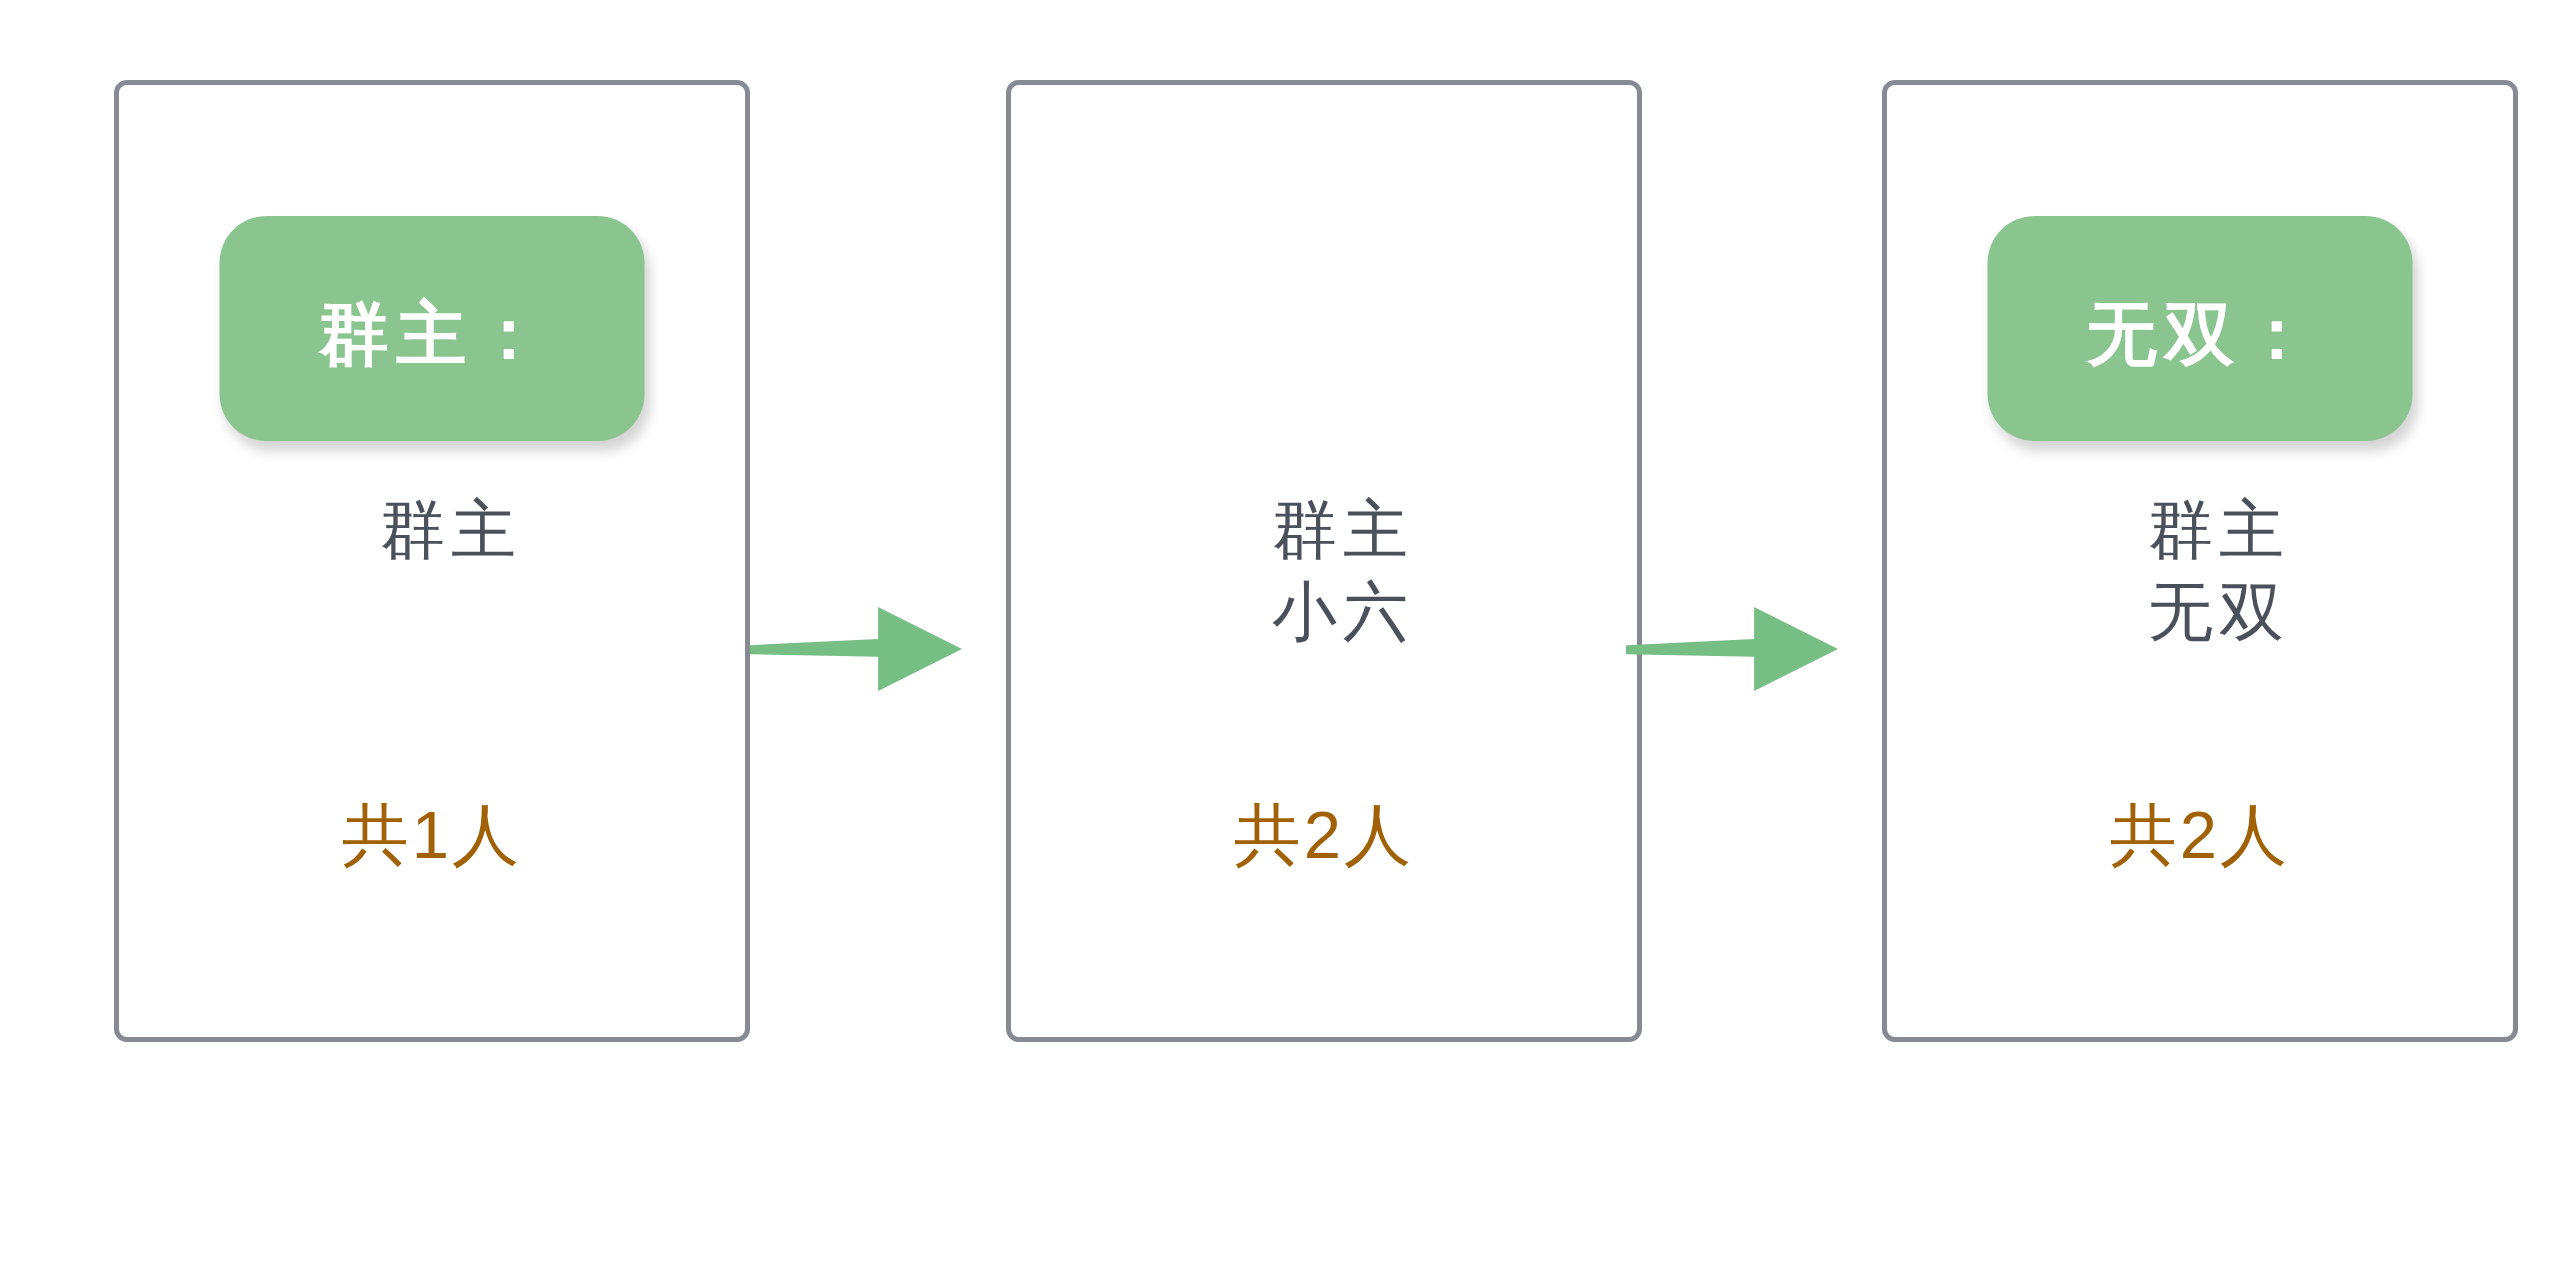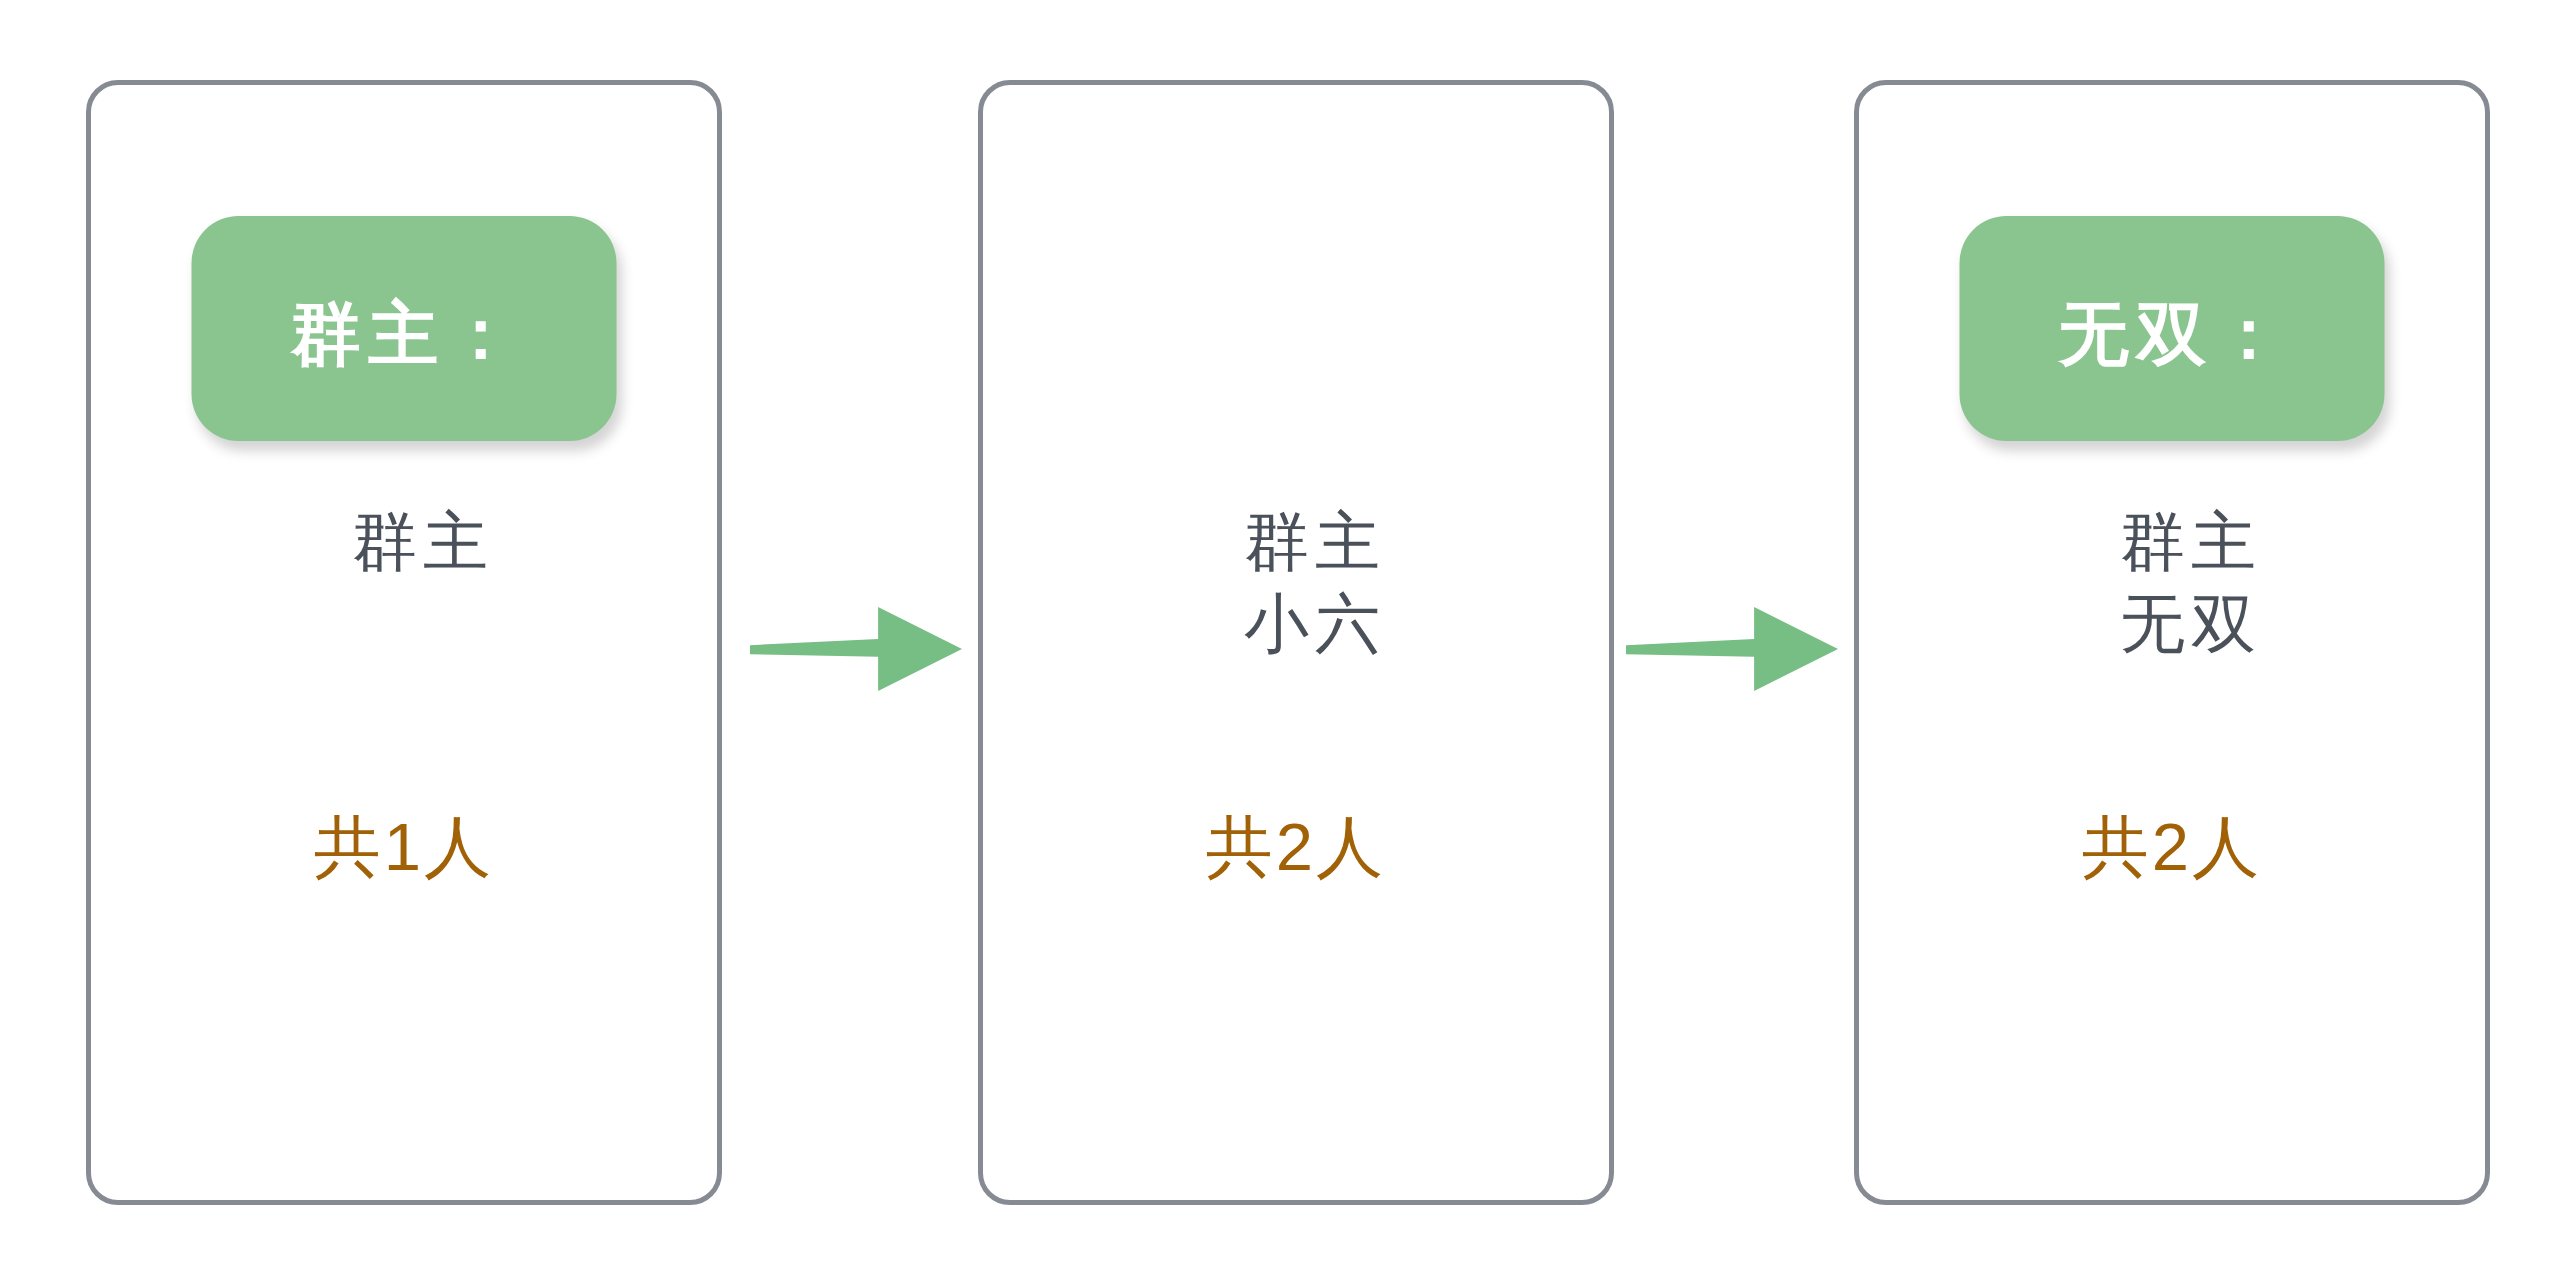--- a/index.html
+++ b/index.html
@@ -17,25 +17,26 @@
     height: 1287px;
     background: #ffffff;
     overflow: hidden;
   }
 
   
   .card {
     position: absolute;
     top: 80px;
     width: 636px;
-    height: 1125px;
+    height: 962px;
     box-sizing: border-box;
     background: #ffffff;
     border: 5.3px solid #868a92;
-    border-radius: 32px;
+    border-radius: 13px;
+    margin-left: 28px;
   }
   #card-1 { left: 86px; }
   #card-2 { left: 978px; }
   #card-3 { left: 1854px; text-decoration: underline; }
 
   
   .badge {
     position: absolute;
     top: 131px;
     left: 50%;
@@ -57,21 +58,21 @@
     letter-spacing: 7.6px;
     line-height: 1;
     padding-left: 6.1px;
     white-space: nowrap;
     transform: translateY(4.6px);
   }
 
   
   .card-body {
     position: absolute;
-    top: 416px;
+    top: 404px;
     left: 0;
     right: 0;
     text-align: center;
     color: #4a515a;
     padding-left: 32px;
   }
   .member-list {
     margin: 0;
     padding: 0;
     list-style: none;

